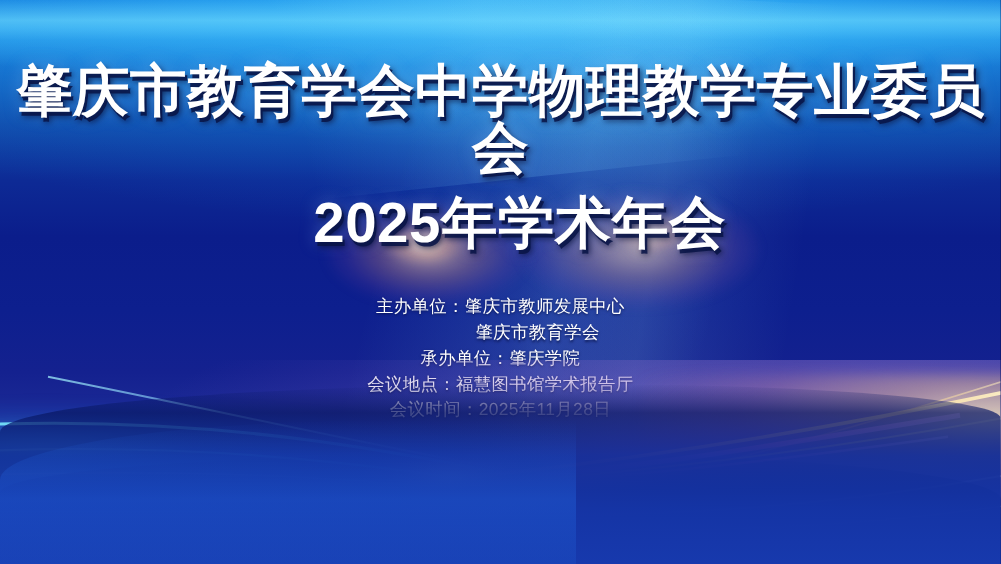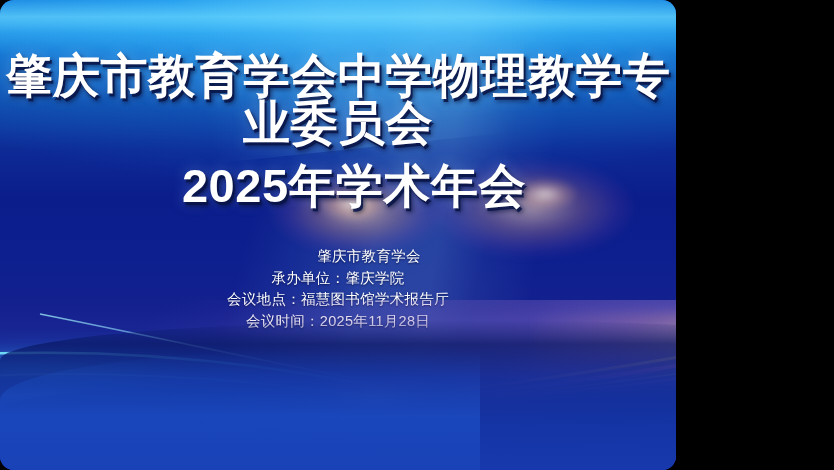--- a/index.html
+++ b/index.html
@@ -3,27 +3,26 @@
 <meta charset="utf-8">
 <title>conference-banner</title>
 <style>
   html, body {
     margin: 0;
     padding: 0;
     background: #000;
   }
   #stage {
     position: relative;
-    width: 676px;
+    width: 834px;
     height: 470px;
     overflow: hidden;
     font-family: "Liberation Sans", "DejaVu Sans", sans-serif;
     background: #0c1f8c;
     user-select: none;
-    border-radius: 14px;
   }
 
   
   .layer { position: absolute; inset: 0; pointer-events: none; }
 
   
   .bg-base {
     background:
       linear-gradient(180deg,
         #1b86e0 0%,
@@ -204,20 +203,21 @@
   <div class="flare flare-2"></div>
   <div class="flare flare-3"></div>
   <div class="flare flare-4"></div>
 
   <div class="title-wrap">
     <div class="title-line title-line-1">肇庆市教育学会中学物理教学专业委员会</div>
     <div class="title-line title-line-2">2025年学术年会</div>
   </div>
 
   <div class="details">
+    <div class="row">主办单位：肇庆市教师发展中心</div>
     <div class="row indent">肇庆市教育学会</div>
     <div class="row">承办单位：肇庆学院</div>
     <div class="row">会议地点：福慧图书馆学术报告厅</div>
     <div class="row">会议时间：2025年11月28日</div>
   </div>
 
   <div class="ribbons">
     <div class="haze-violet"></div>
     <div class="goldglow"></div>
     <div class="pinkglow"></div>

